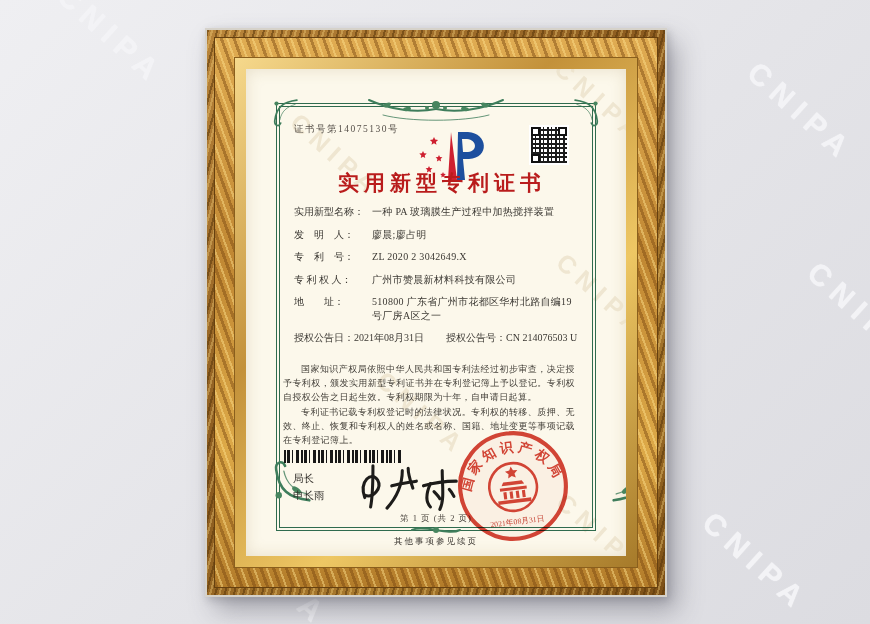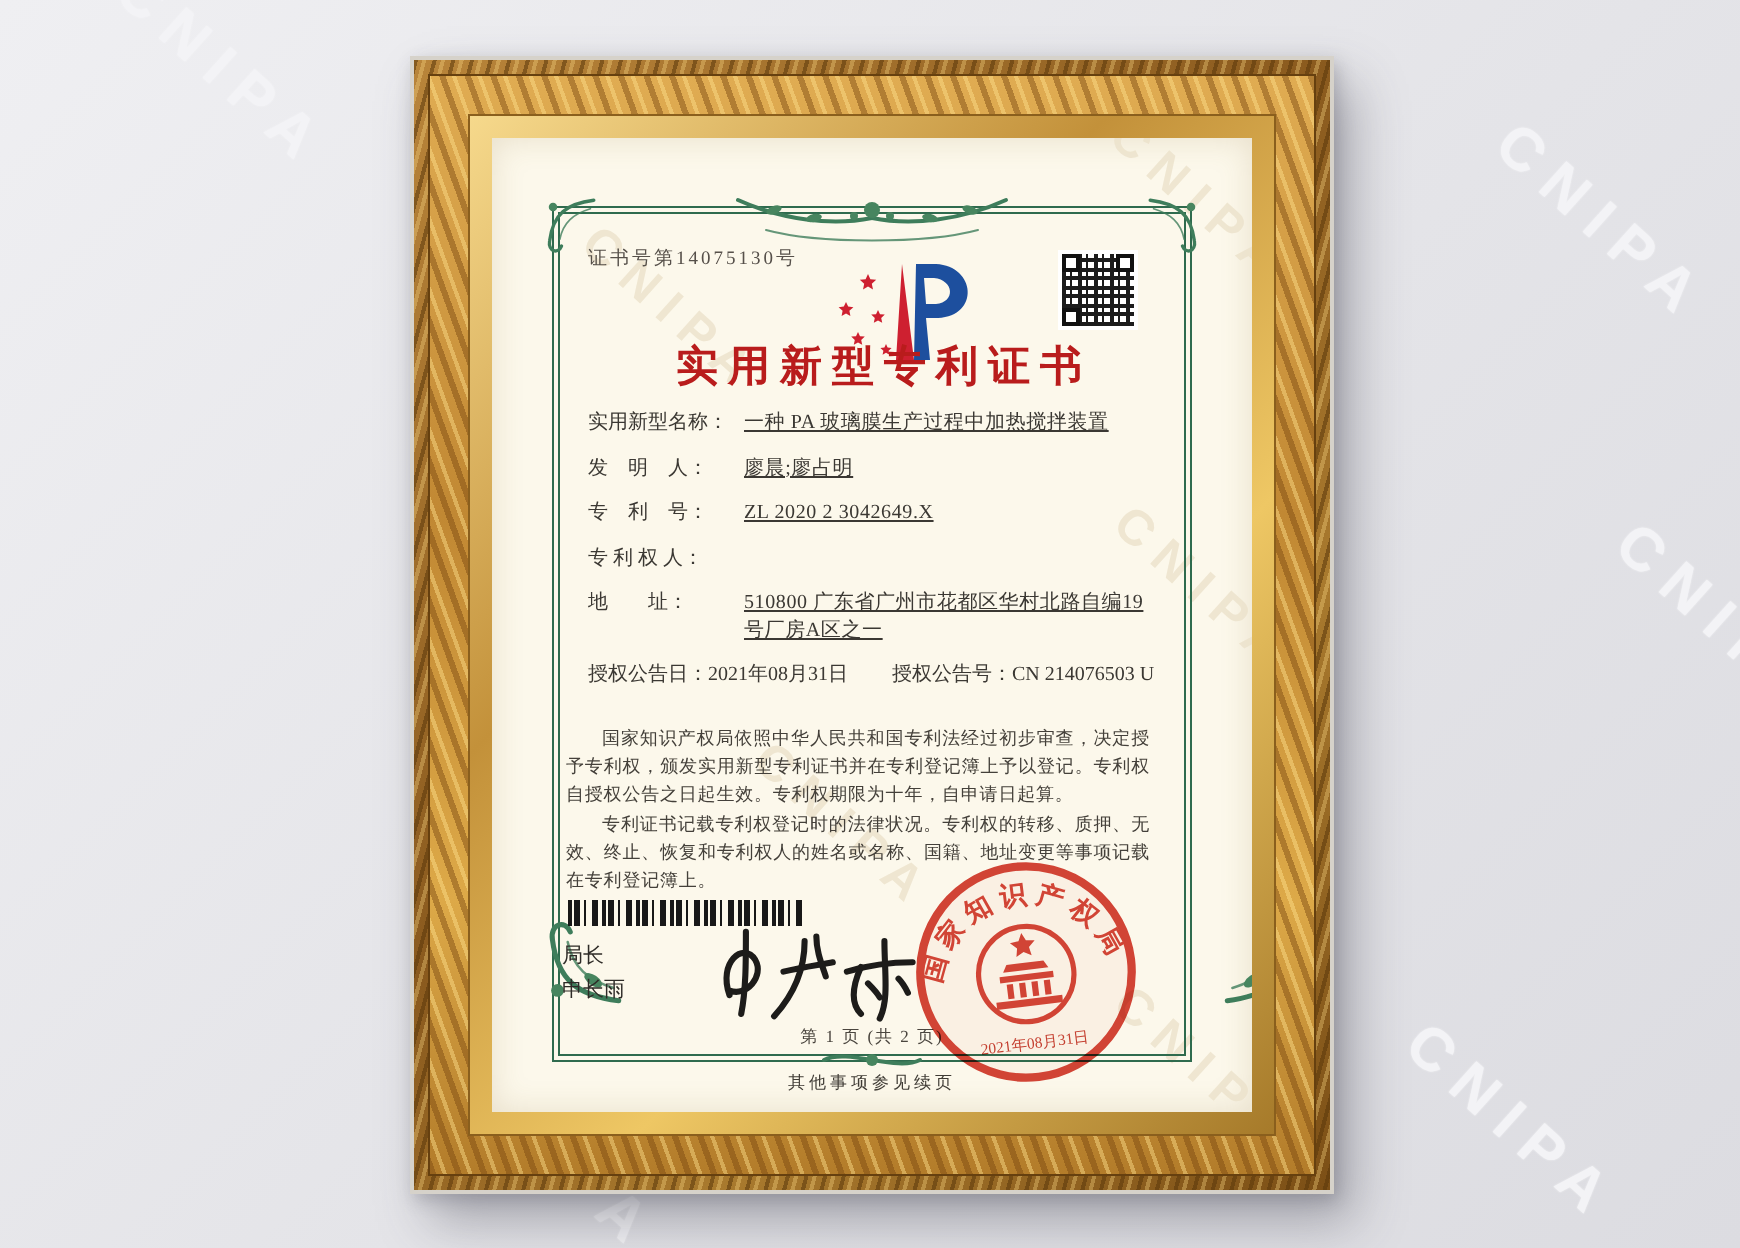--- a/index.html
+++ b/index.html
@@ -86,38 +86,38 @@
   .title {
     position:absolute; left:33px; right:33px; top:100px;
     text-align:center; font-size:21px; font-weight:bold;
     letter-spacing:5px; color:#b91c1c;padding-left:12px;
   }
 
   
   .fields { position:absolute; left:48px; top:136px; width:284px; font-size:10px; }
   .field-row { display:flex; margin-bottom:9px; line-height:13.5px; }
   .f-label { white-space:pre; width:78px; flex:none; }
-  .f-value { flex:1; letter-spacing:.3px;text-decoration:underline; }
+  .f-value { flex:1; letter-spacing:.3px; }
   .grant-row { display:flex; margin-top:1px; line-height:13.5px; }
   .grant-pair { display:flex;font-family:Liberation Serif, serif; }
   .grant-pair.second { margin-left:22px; }
 
   
   .paras { position:absolute; left:37px; top:293px; width:292px; }
   .paras p {
     font-size:9px; line-height:14px; letter-spacing:.4px;
     text-indent:2em; text-align:justify; color:#44403a; margin-bottom:1px;
   }
 
   
   .barcode {
     position:absolute; left:38px; top:381px; width:118px; height:13px;
     background:repeating-linear-gradient(90deg,#181818 0 2px,transparent 2px 3px,#181818 3px 6px,transparent 6px 8px,#181818 8px 9px,transparent 9px 12px,#181818 12px 15px,transparent 15px 17px);
   }
-  .signer { position:absolute; left:35px; top:401px; font-size:10.5px; line-height:17px; color:#2e2b27; }
+  .signer { position:absolute; left:47px; top:401px; font-size:10.5px; line-height:17px; color:#2e2b27; }
   .signature { position:absolute; left:100px; top:391px; width:122px; height:54px; }
   .signature path { fill:none; stroke:#1d1c1a; stroke-width:2.6; stroke-linecap:round; }
 
   .seal { position:absolute; left:210px; top:360px; width:114px; height:114px; transform:rotate(-7deg); opacity:.94; mix-blend-mode:multiply; z-index:5; }
   .page-info { position:absolute; left:33px; right:33px; top:444px; text-align:center; font-size:8.5px; color:#4a453e; letter-spacing:1px; }
   .footer-note { position:absolute; left:0; right:0; top:467px; text-align:center; font-size:8.5px; color:#3f3b35; letter-spacing:2px; }
 </style>
 </head>
 <body>
 
@@ -209,20 +209,21 @@
           <div class="field-row">
             <span class="f-label">发　明　人：</span>
             <span class="f-value">廖晨;廖占明</span>
           </div>
           <div class="field-row">
             <span class="f-label">专　利　号：</span>
             <span class="f-value">ZL 2020 2 3042649.X</span>
           </div>
           <div class="field-row">
             <span class="f-label">专 利 权 人：</span>
+            <span class="f-value">广州市赞晨新材料科技有限公司</span>
           </div>
           <div class="field-row">
             <span class="f-label">地　　址：</span>
             <span class="f-value">510800 广东省广州市花都区华村北路自编19号厂房A区之一</span>
           </div>
           <div class="grant-row">
             <span class="grant-pair">
               <span>授权公告日：</span>
               <span>2021年08月31日</span>
             </span>

